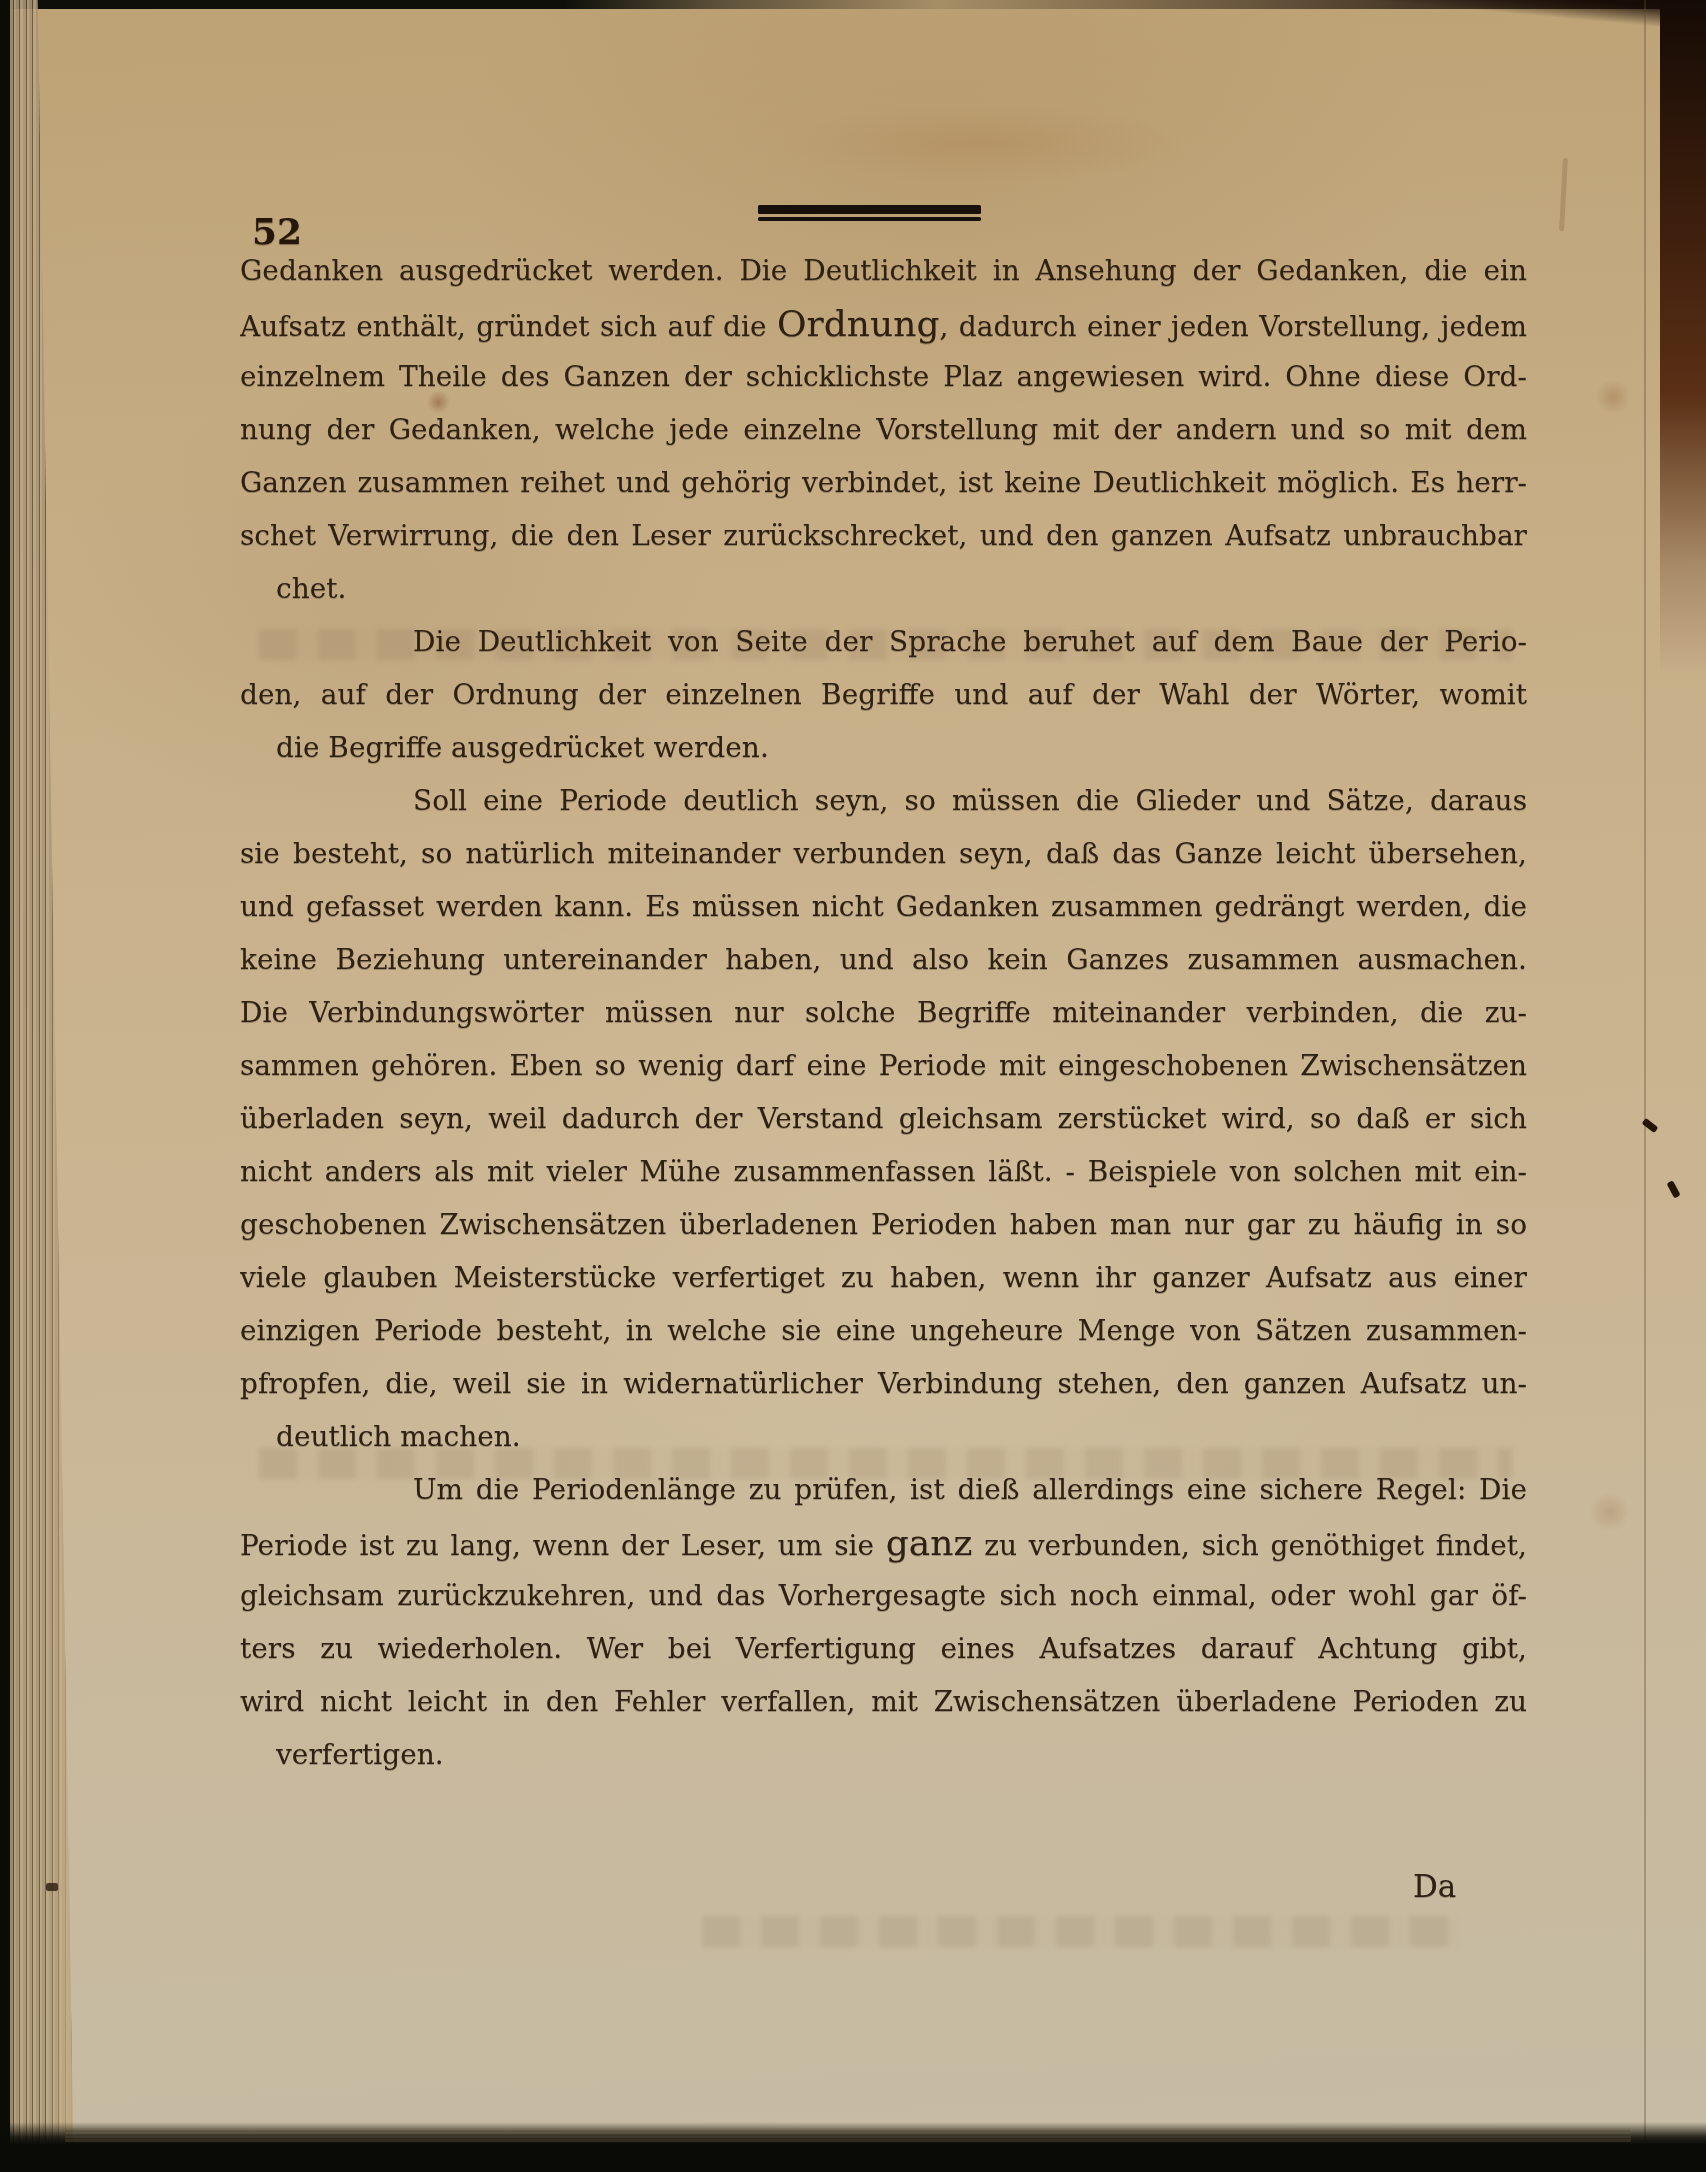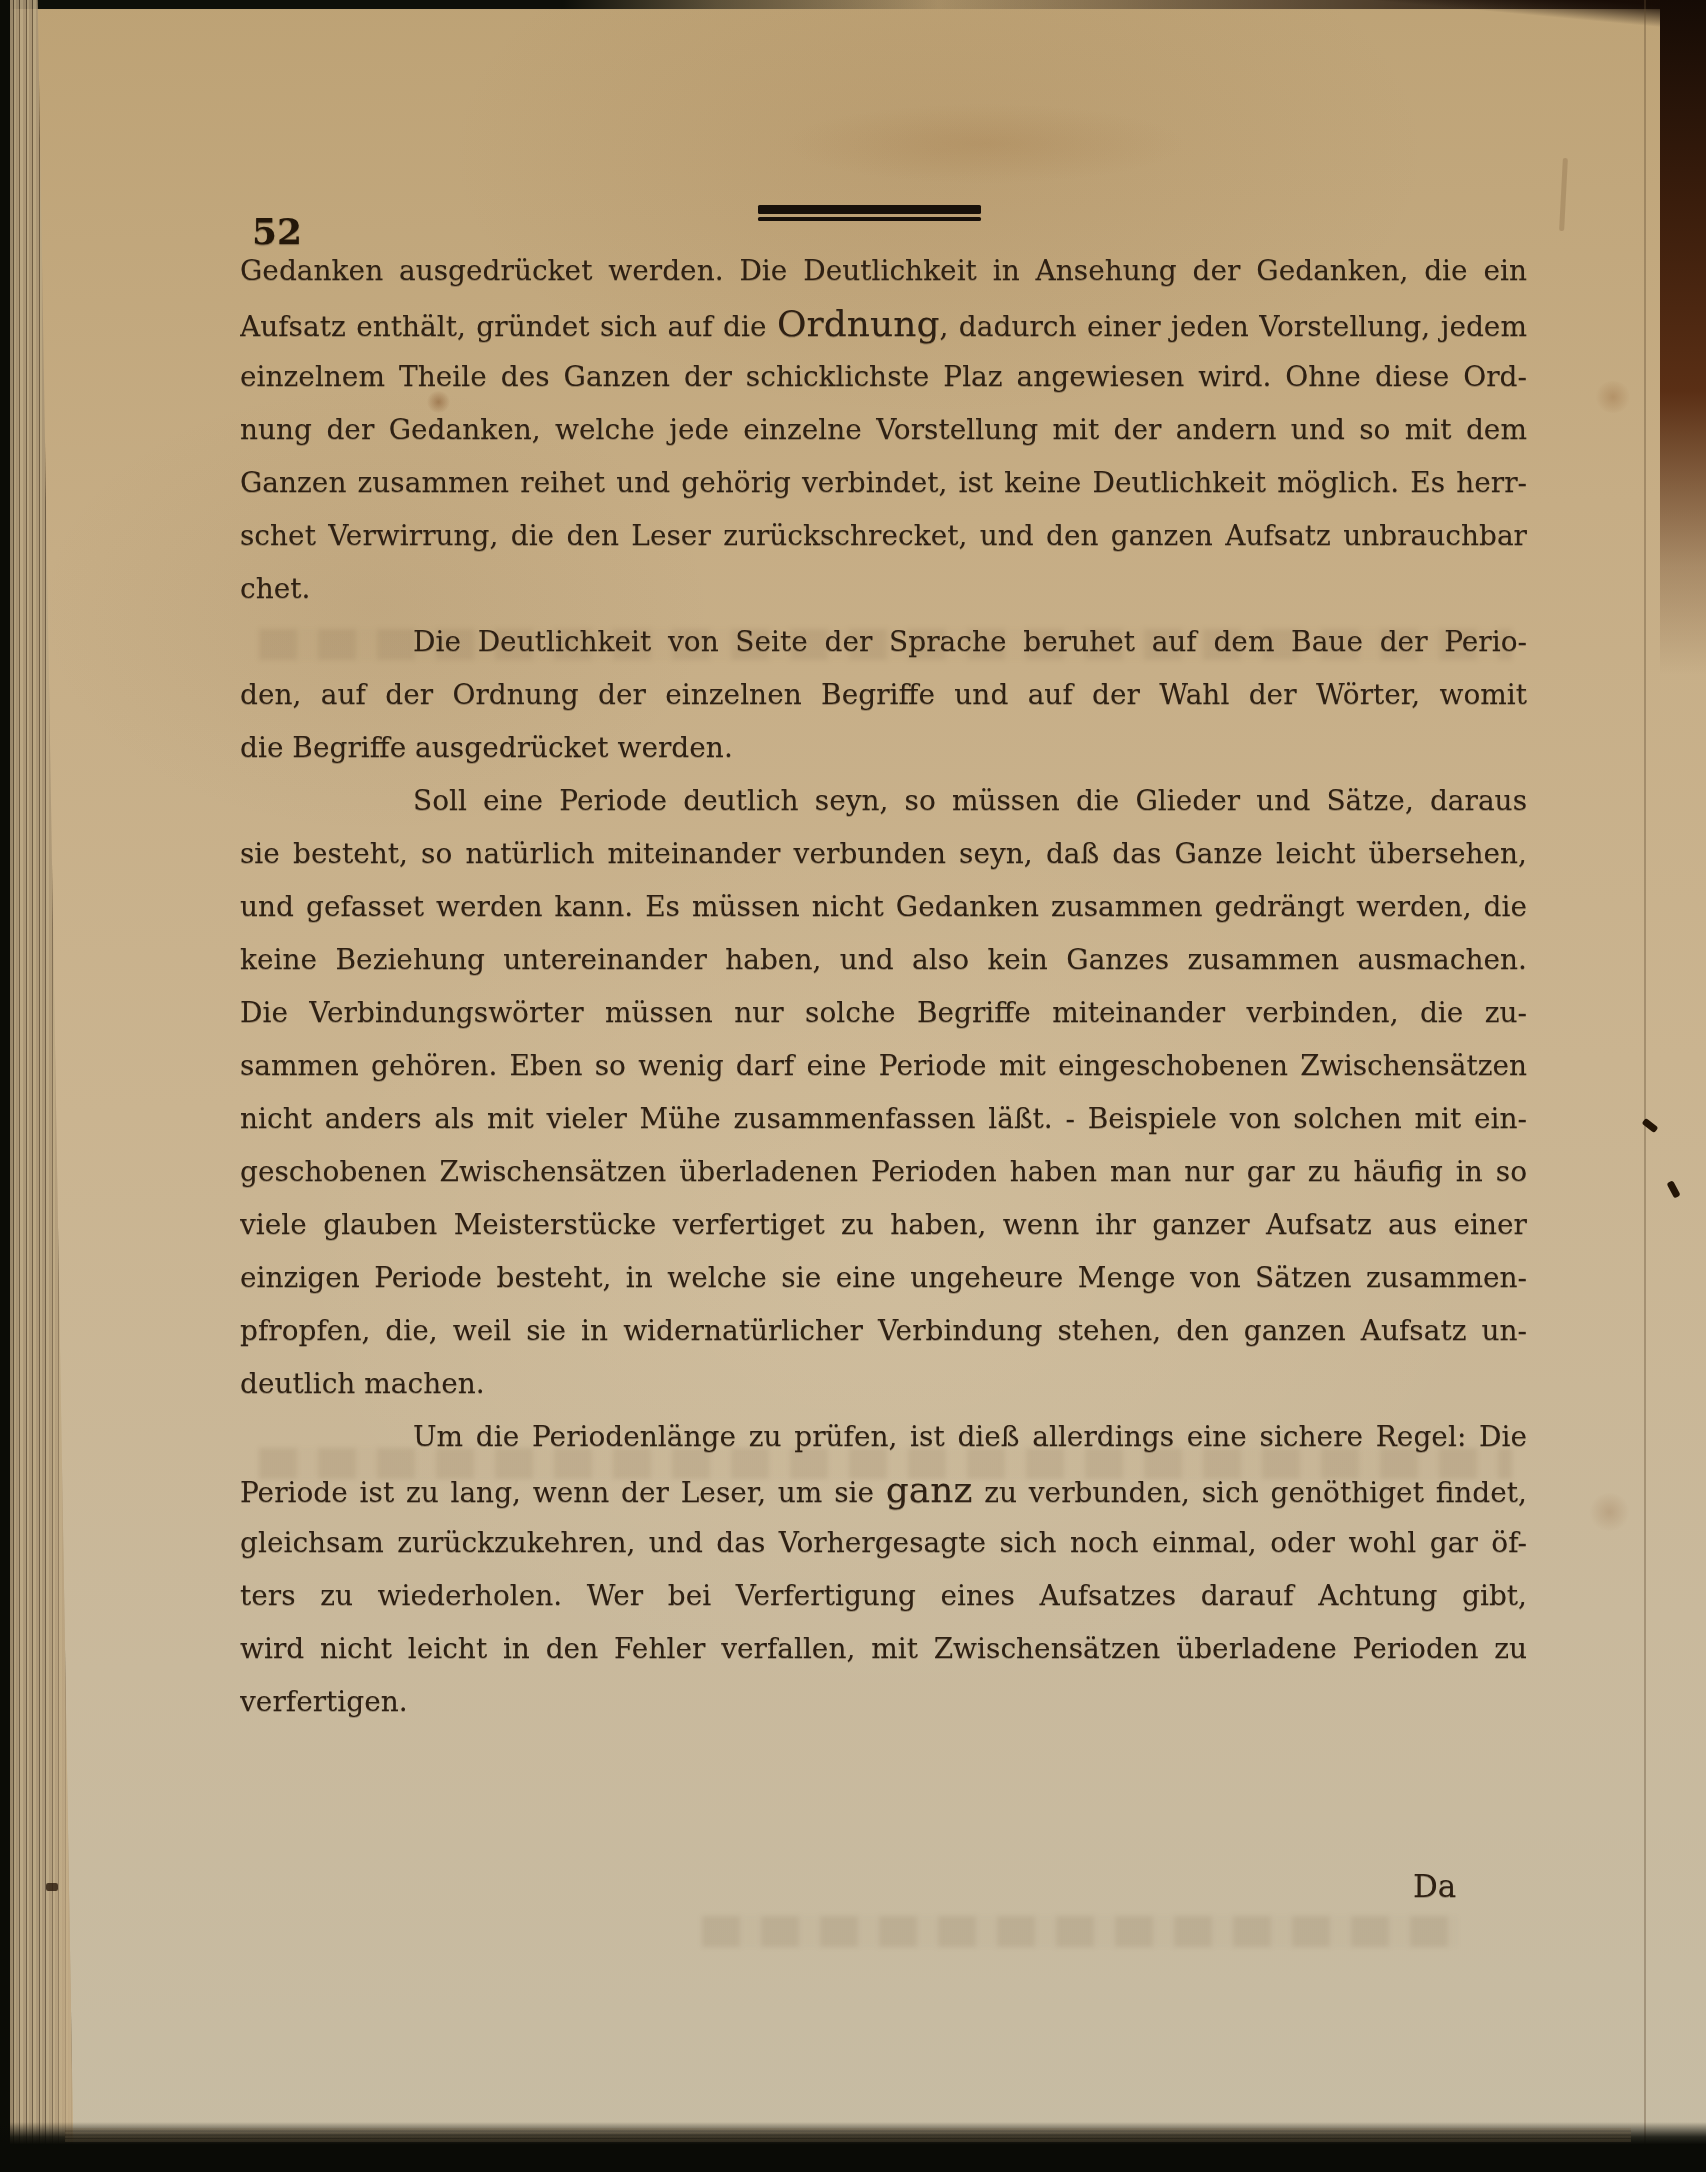--- a/index.html
+++ b/index.html
@@ -50,21 +50,21 @@
   .g1{top:629px;} .g2{top:1448px;} .g3{top:1916px;width:756px;left:702px;}
   
   .pagenum{position:absolute;left:252px;top:210px;font-size:36px;font-weight:bold;color:#241709;
     text-shadow:0 0.5px 1.1px rgba(36,23,9,0.4);}
   .rule{position:absolute;left:758px;top:205px;width:223px;}
   .rule-a{height:8.6px;background:#17100a;border-radius:1.6px;}
   .rule-b{margin-top:3.8px;height:3.8px;background:#17100a;border-radius:1.6px;}
   .textblock{position:absolute;left:240px;top:244px;width:1287px;font-size:28px;color:#2e2013;
     text-shadow:0 0.5px 0.5px rgba(46,32,19,0.3);}
   .line{height:53px;line-height:53px;text-align:justify;text-align-last:justify;overflow:hidden;}
-  .line.endline{text-align-last:left;}
+  .line.endline{text-align-last:left;margin-left:36px;}
   .line.indent{text-indent:173px;}
   .em{font-size:36px;}
   .catchword{position:absolute;left:1413px;top:1868px;font-size:31px;color:#2e2013;
     text-shadow:0 0.5px 0.5px rgba(46,32,19,0.3);}
 </style>
 </head>
 <body>
 
 <div class="page">
 
@@ -105,20 +105,21 @@
     <div class="line endline"><span>chet.</span></div>
     <div class="line indent"><span>Die Deutlichkeit von Seite der Sprache beruhet auf dem Baue der Perio-</span></div>
     <div class="line"><span>den, auf der Ordnung der einzelnen Begriffe und auf der Wahl der Wörter, womit</span></div>
     <div class="line endline"><span>die Begriffe ausgedrücket werden.</span></div>
     <div class="line indent"><span>Soll eine Periode deutlich seyn, so müssen die Glieder und Sätze, daraus</span></div>
     <div class="line"><span>sie besteht, so natürlich miteinander verbunden seyn, daß das Ganze leicht übersehen,</span></div>
     <div class="line"><span>und gefasset werden kann. Es müssen nicht Gedanken zusammen gedrängt werden, die</span></div>
     <div class="line"><span>keine Beziehung untereinander haben, und also kein Ganzes zusammen ausmachen.</span></div>
     <div class="line"><span>Die Verbindungswörter müssen nur solche Begriffe miteinander verbinden, die zu-</span></div>
     <div class="line"><span>sammen gehören. Eben so wenig darf eine Periode mit eingeschobenen Zwischensätzen</span></div>
+    <div class="line"><span>überladen seyn, weil dadurch der Verstand gleichsam zerstücket wird, so daß er sich</span></div>
     <div class="line"><span>nicht anders als mit vieler Mühe zusammenfassen läßt. - Beispiele von solchen mit ein-</span></div>
     <div class="line"><span>geschobenen Zwischensätzen überladenen Perioden haben man nur gar zu häufig in so</span></div>
     <div class="line"><span>viele glauben Meisterstücke verfertiget zu haben, wenn ihr ganzer Aufsatz aus einer</span></div>
     <div class="line"><span>einzigen Periode besteht, in welche sie eine ungeheure Menge von Sätzen zusammen-</span></div>
     <div class="line"><span>pfropfen, die, weil sie in widernatürlicher Verbindung stehen, den ganzen Aufsatz un-</span></div>
     <div class="line endline"><span>deutlich machen.</span></div>
     <div class="line indent"><span>Um die Periodenlänge zu prüfen, ist dieß allerdings eine sichere Regel: Die</span></div>
     <div class="line"><span>Periode ist zu lang, wenn der Leser, um sie </span><span class="em">ganz</span><span> zu verbunden, sich genöthiget findet,</span></div>
     <div class="line"><span>gleichsam zurückzukehren, und das Vorhergesagte sich noch einmal, oder wohl gar öf-</span></div>
     <div class="line"><span>ters zu wiederholen. Wer bei Verfertigung eines Aufsatzes darauf Achtung gibt,</span></div>

